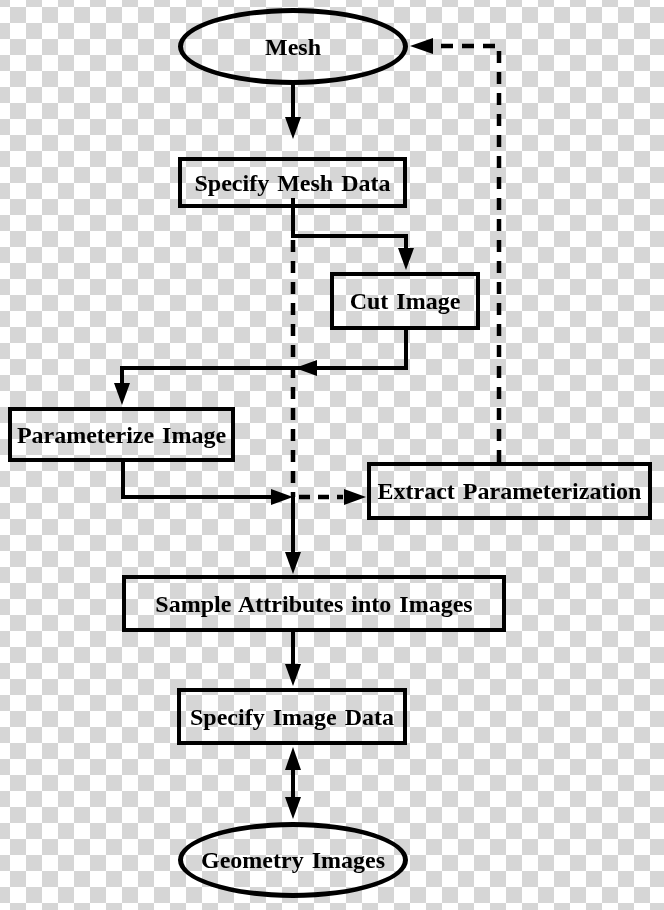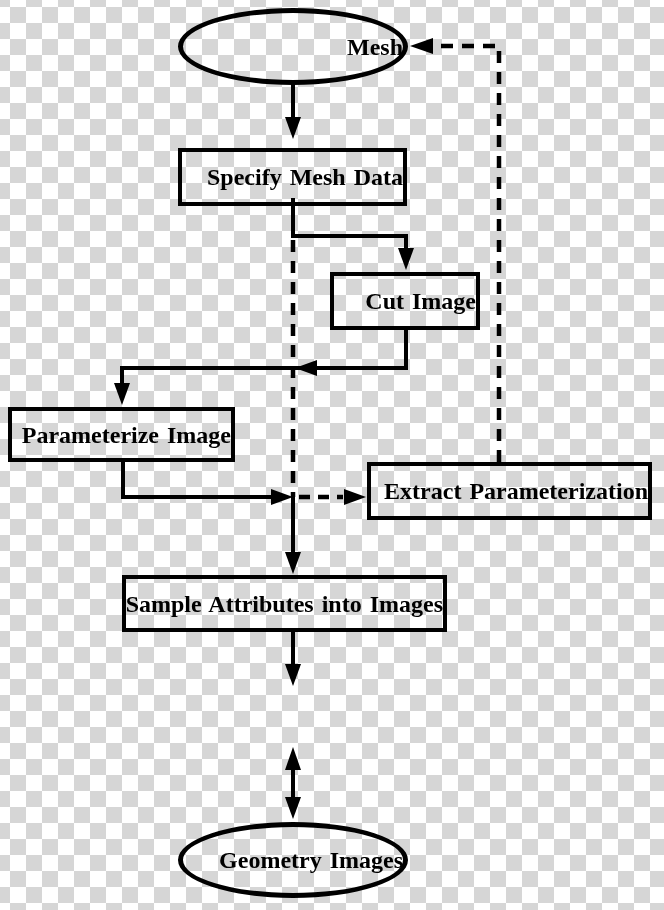--- a/index.html
+++ b/index.html
@@ -20,21 +20,21 @@
     left: 0; top: 0;
     width: 664px; height: 910px;
     z-index: 1;
   }
   .node {
     position: absolute;
     z-index: 2;
     box-sizing: border-box;
     display: flex;
     align-items: center;
-    justify-content: flex-end;
+    justify-content: center;
     text-align: center;
     color: #000000;
     font-family: "Liberation Serif", "DejaVu Serif", serif;
     font-weight: bold;
     font-size: 24px;
     word-spacing: 2px;
     line-height: 1;
   }
   .node.rect { border: 4px solid #000000; }
   .node.ellipse { border: 5px solid #000000; border-radius: 50%; }
@@ -76,38 +76,41 @@
 
     <path d="M293 768 L293 799" fill="none" stroke="#000" stroke-width="4"></path>
     <polygon points="293,747 285,770 301,770" fill="#000"></polygon>
     <polygon points="293,819 285,797 301,797" fill="#000"></polygon>
   </svg>
 
   <div class="node ellipse" style="left:178px; top:8px; width:230px; height:77px;">
     <span class="lbl">Mesh</span>
   </div>
 
-  <div class="node rect" style="left:178px; top:148px; width:229px; height:58px;">
+  <div class="node rect" style="left:178px; top:157px; width:229px; height:51px;">
     <span class="lbl">Specify Mesh Data</span>
   </div>
 
   <div class="node rect" style="left:330px; top:272px; width:150px; height:58px;">
     <span class="lbl">Cut Image</span>
   </div>
 
   <div class="node rect" style="left:8px; top:407px; width:227px; height:55px;">
     <span class="lbl">Parameterize Image</span>
   </div>
 
   <div class="node rect" style="left:367px; top:462px; width:285px; height:58px;">
     <span class="lbl">Extract Parameterization</span>
   </div>
 
-  <div class="node rect" style="left:122px; top:575px; width:325px; height:57px;">
+  <div class="node rect" style="left:122px; top:575px; width:384px; height:57px;">
     <span class="lbl">Sample Attributes into Images</span>
   </div>
 
+  <div class="node rect" style="left:177px; top:688px; width:230px; height:57px;">
+    <span class="lbl">Specify Image Data</span>
+  </div>
 
   <div class="node ellipse" style="left:178px; top:822px; width:230px; height:76px;">
     <span class="lbl">Geometry Images</span>
   </div>
 
 </div>
 
 </body></html>

